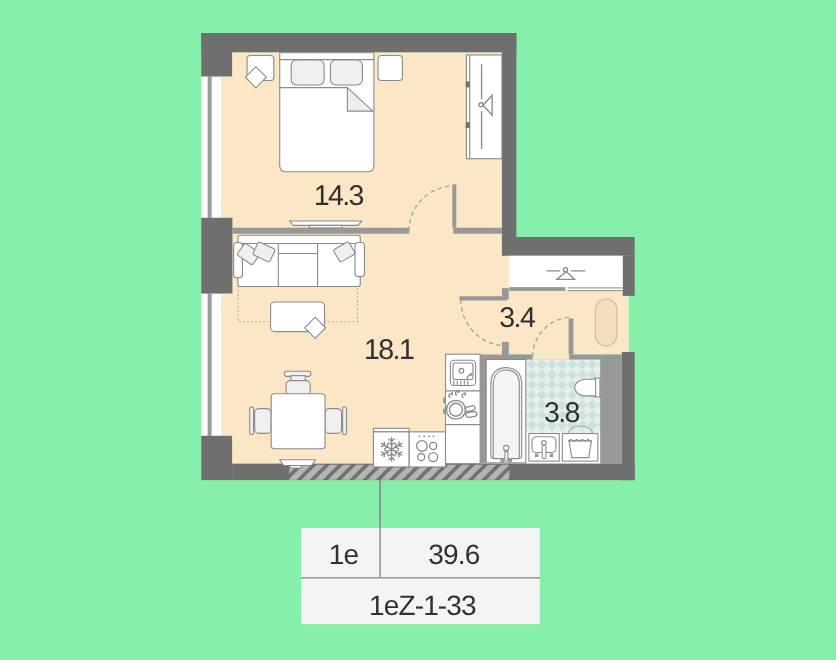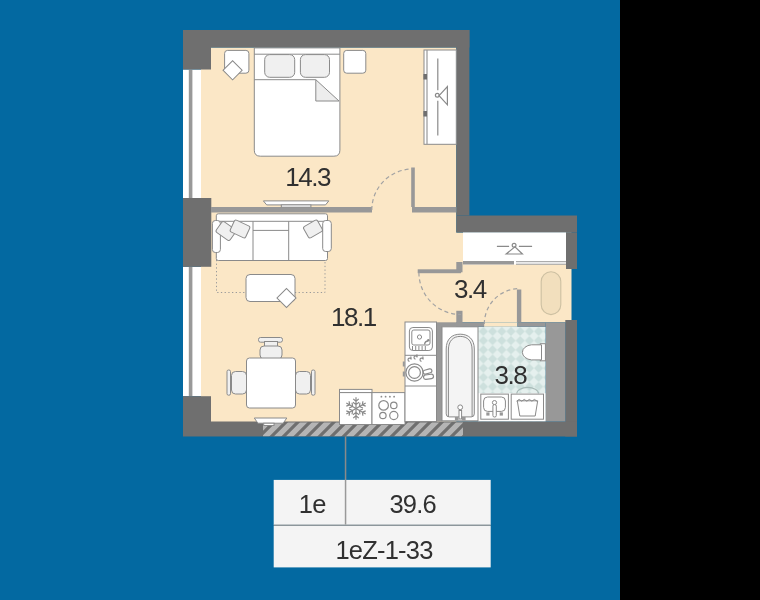--- a/index.html
+++ b/index.html
@@ -1,15 +1,15 @@
 <!DOCTYPE html>
 <html><head><meta charset="utf-8">
 <style>
 html,body{margin:0;padding:0;background:#000;}
-#c{position:relative;width:620px;height:600px;background:#0369a1;overflow:hidden}
+#c{position:relative;width:760px;height:600px;background:#86efac;overflow:hidden}
 text{font-family:"Liberation Sans",sans-serif;fill:#303030}
 </style></head><body>
 <div id="c">
 <svg width="760" height="600" viewBox="0 0 760 600">
 <defs>
 <pattern id="tiles" width="9.2" height="9.2" patternUnits="userSpaceOnUse" x="442" y="326.8">
  <rect width="9.2" height="9.2" fill="#e5f0ee"></rect>
  <path d="M4.6 0 L9.2 4.6 L4.6 9.2 L0 4.6 Z" fill="#cde0dd"></path>
 </pattern>
 <pattern id="hatch" width="12" height="12" patternUnits="userSpaceOnUse">

